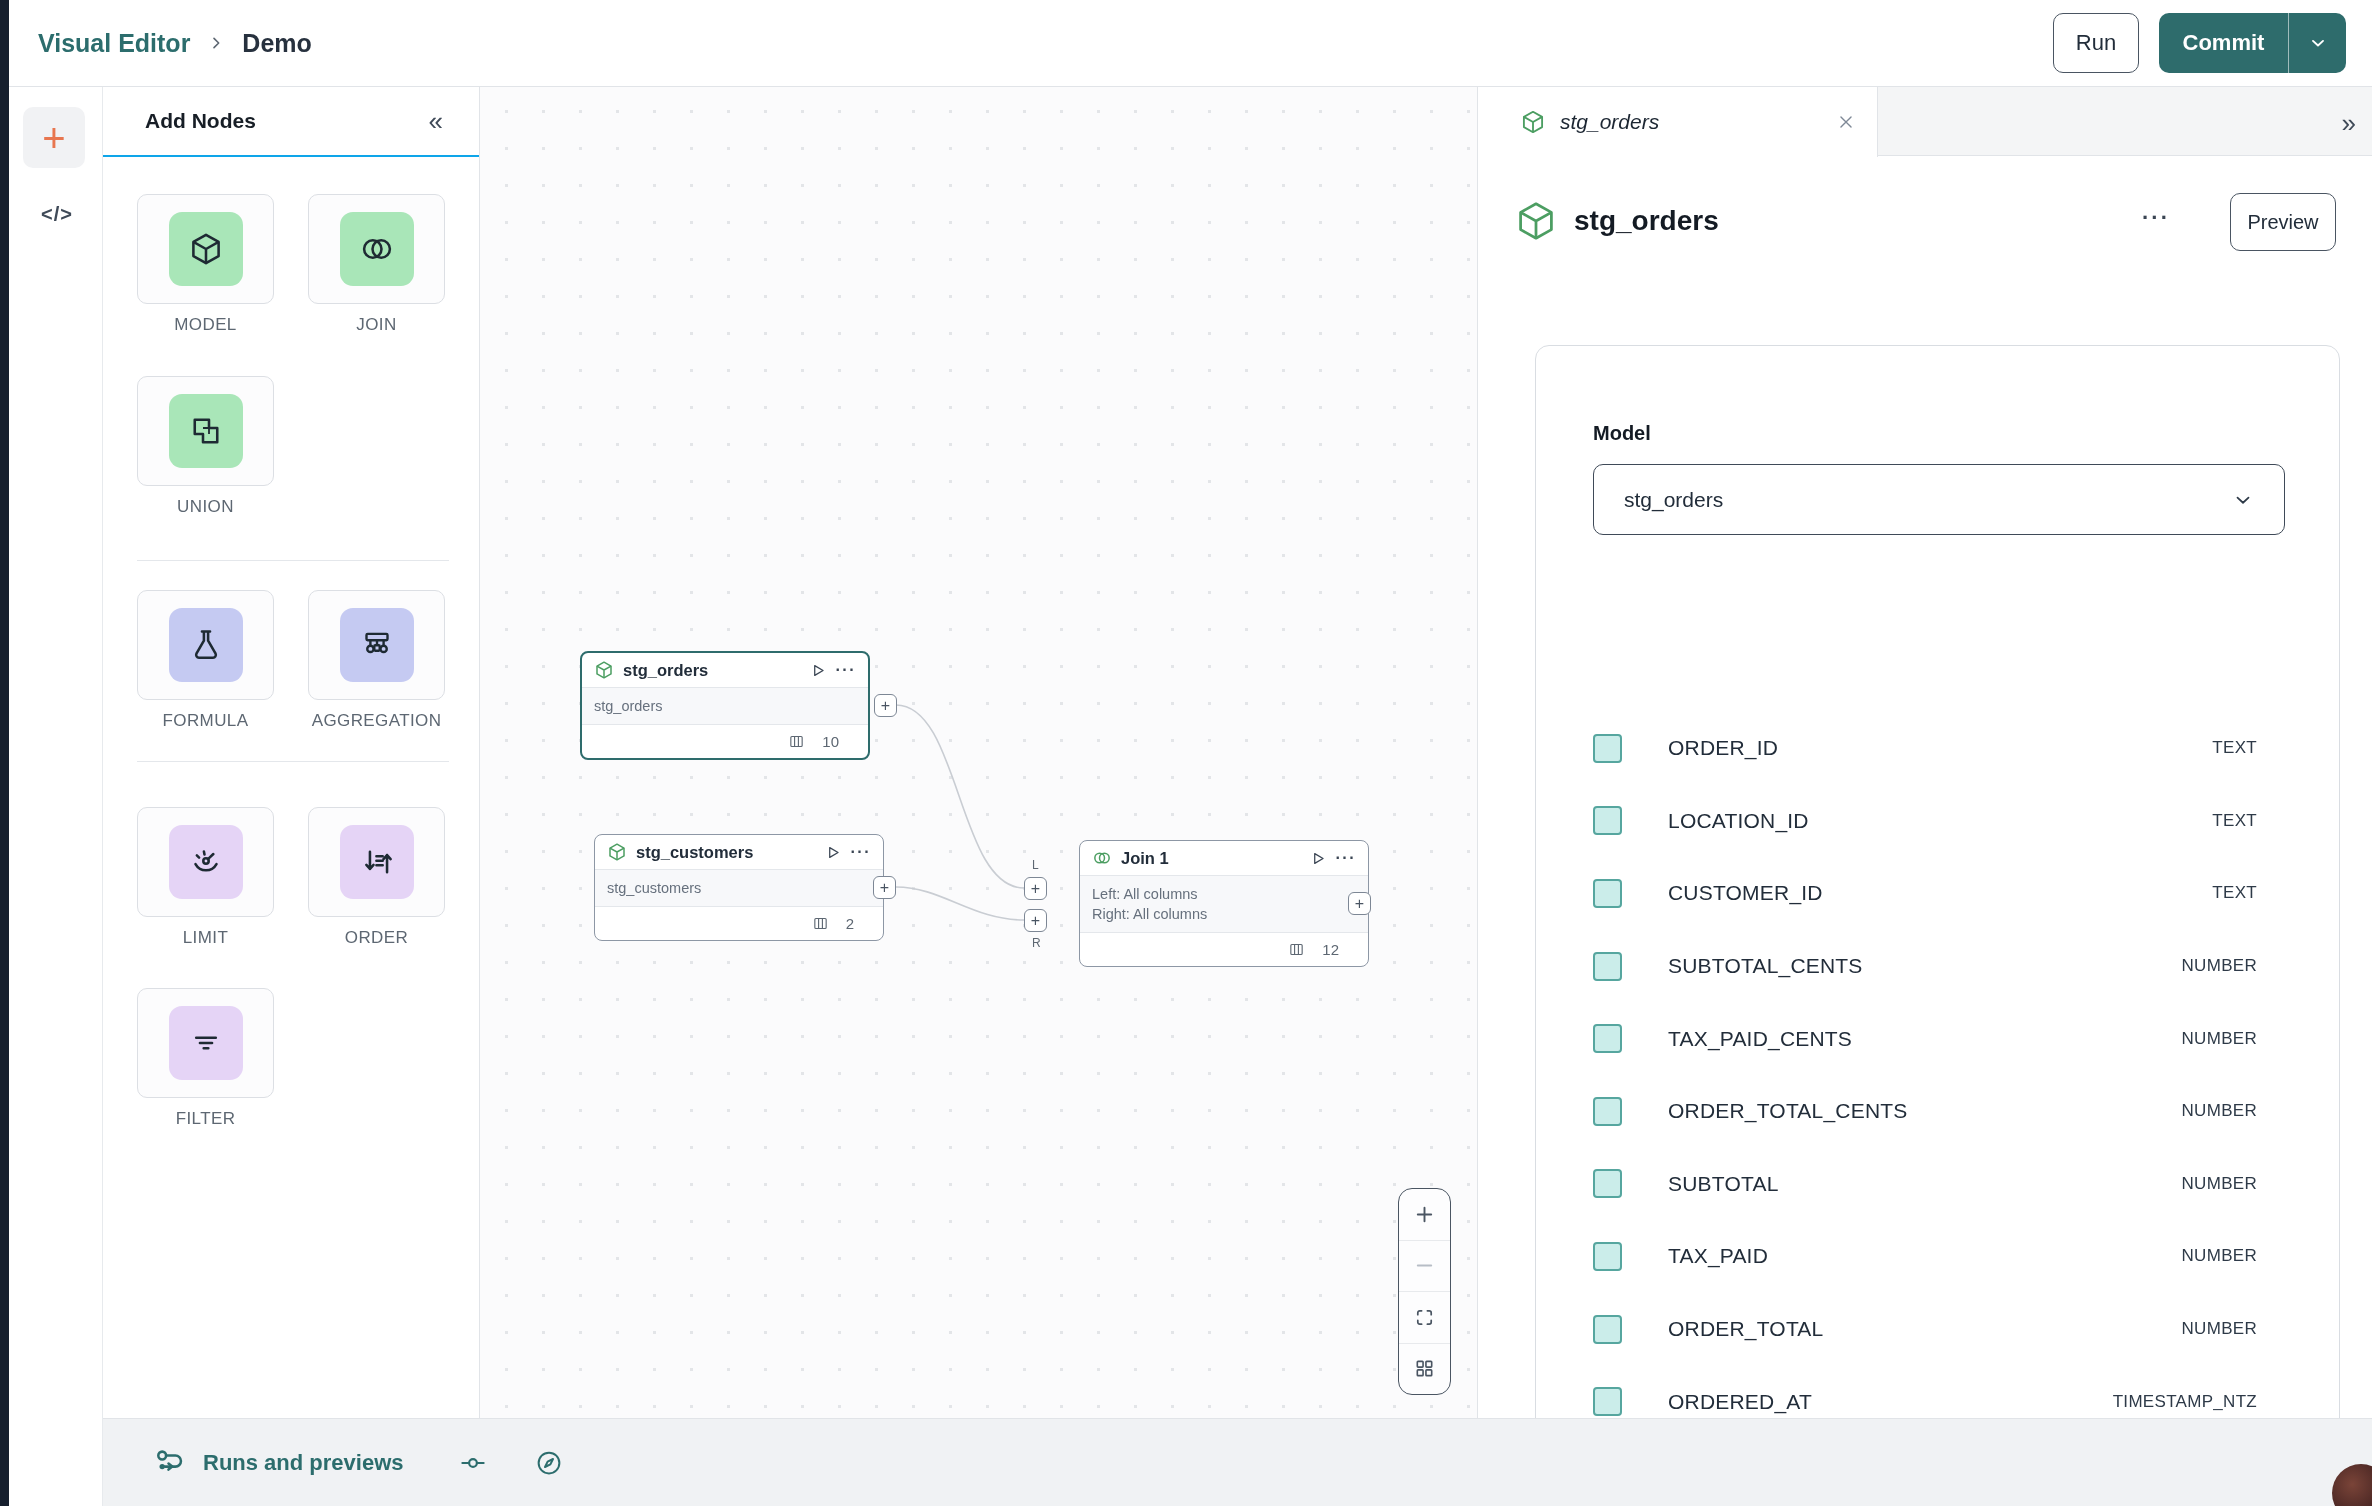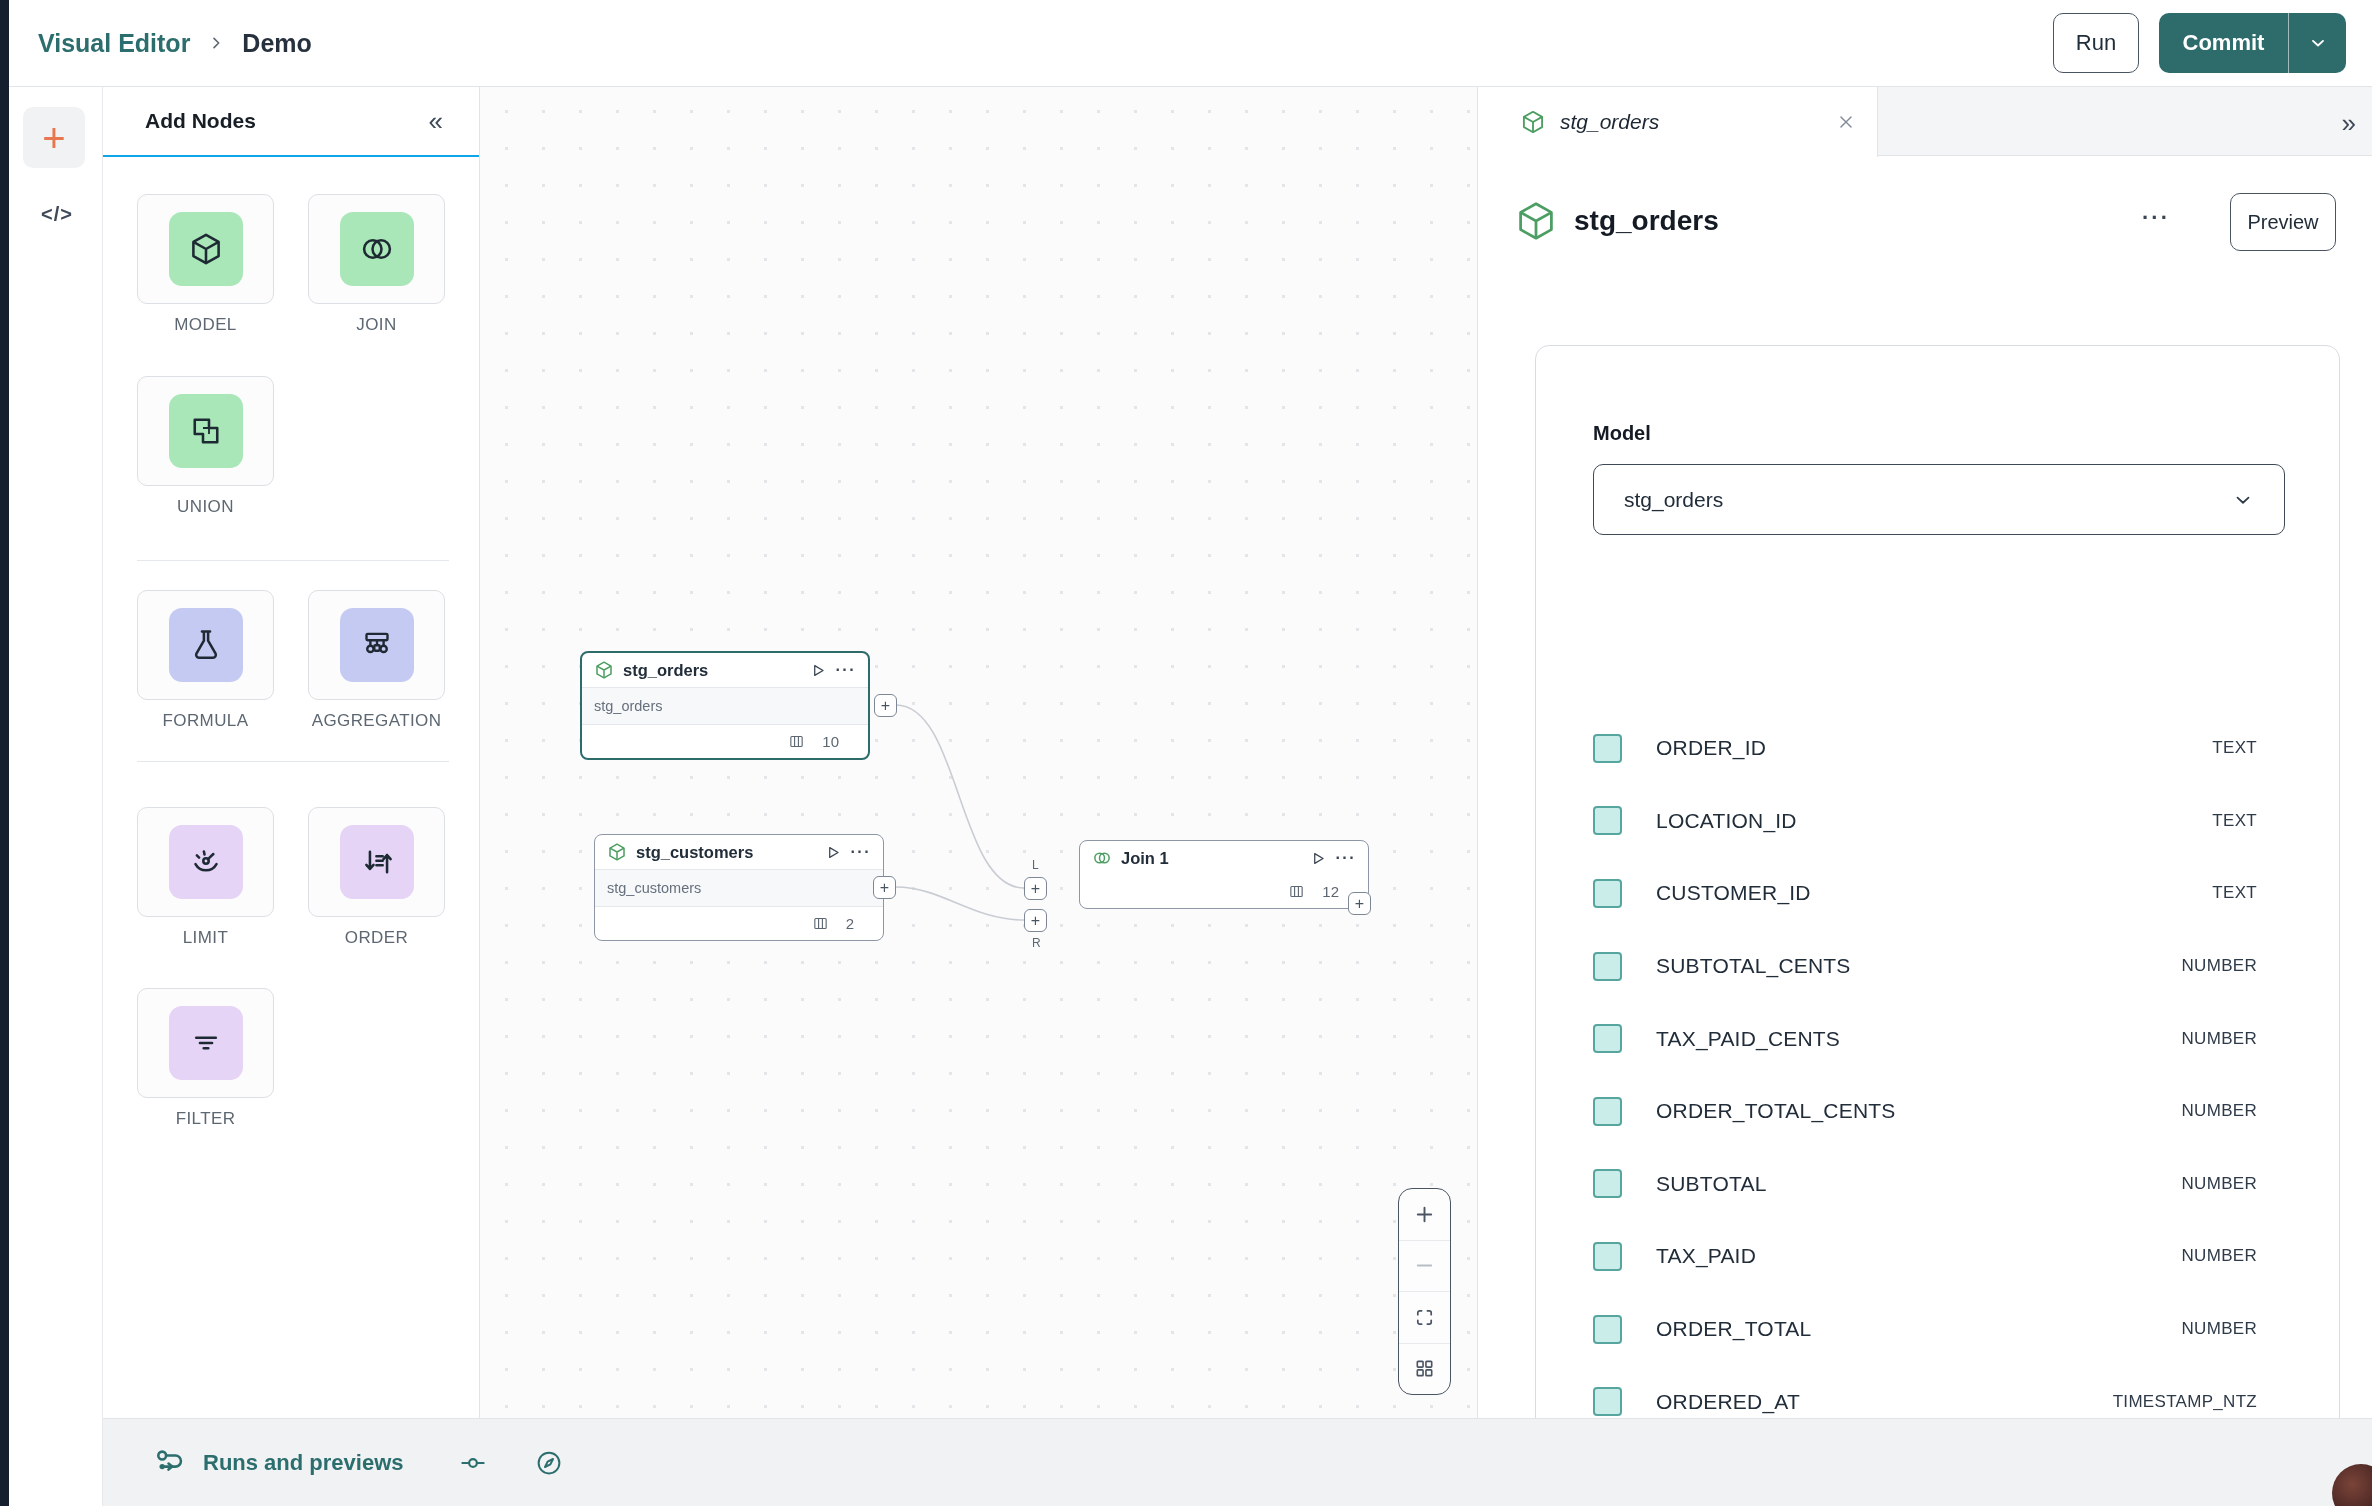--- a/index.html
+++ b/index.html
@@ -186,21 +186,21 @@
 
   .columns-list { position: absolute; left: 0; top: 366px; width: 100%; }
   .col-row {
     height: 72.6px; display: flex; align-items: center;
     padding: 0 82px 0 57px;
   }
   .col-check {
     width: 29px; height: 29px; border: 2px solid #56A69F; background: #CBEDEA;
     border-radius: 4px; cursor: pointer; flex: none;
   }
-  .col-name { margin-left: 34px; font-size: 21px; font-weight: 500; color: #222D3A; letter-spacing: .2px; }
+  .col-name { margin-left: 46px; font-size: 21px; font-weight: 500; color: #222D3A; letter-spacing: .2px; }
   .col-type { margin-left: auto; font-size: 17px; color: #2E3A48; letter-spacing: .3px; }
 
   
   .bottombar {
     position: absolute; left: 103px; top: 1418px; width: 2269px; height: 88px;
     background: #F0F2F4; border-top: 1px solid #E1E4E8; z-index: 40;
     display: flex; align-items: center; padding-left: 49px; color: #2C6D6D;
   }
   .runs-icon { width: 36px; height: 36px; color: #2C6D6D; }
   .runs-icon svg { width: 36px; height: 36px; }
@@ -415,20 +415,24 @@
             <circle cx="14.8" cy="12" r="5.8"></circle>
           </svg>
       </span>
       <span class="node-title">Join 1</span>
       <span class="node-play">
         <svg viewBox="0 0 24 24" fill="none" stroke="currentColor" stroke-width="1.6" stroke-linejoin="round">
             <path d="M8.5 5.8v12.4L19 12Z"></path>
           </svg>
       </span>
       <span class="node-menu">···</span>
+    </div>
+    <div class="node-body">
+      <div>Left: All columns</div>
+      <div>Right: All columns</div>
     </div>
     <div class="node-foot">
       <span class="cols-icon">
         <svg viewBox="0 0 24 24" fill="none" stroke="currentColor" stroke-width="1.6">
             <rect x="4" y="5" width="16" height="14" rx="1.5"></rect>
             <path d="M9.3 5v14M14.7 5v14"></path>
           </svg>
       </span>
       <span>12</span>
     </div>

